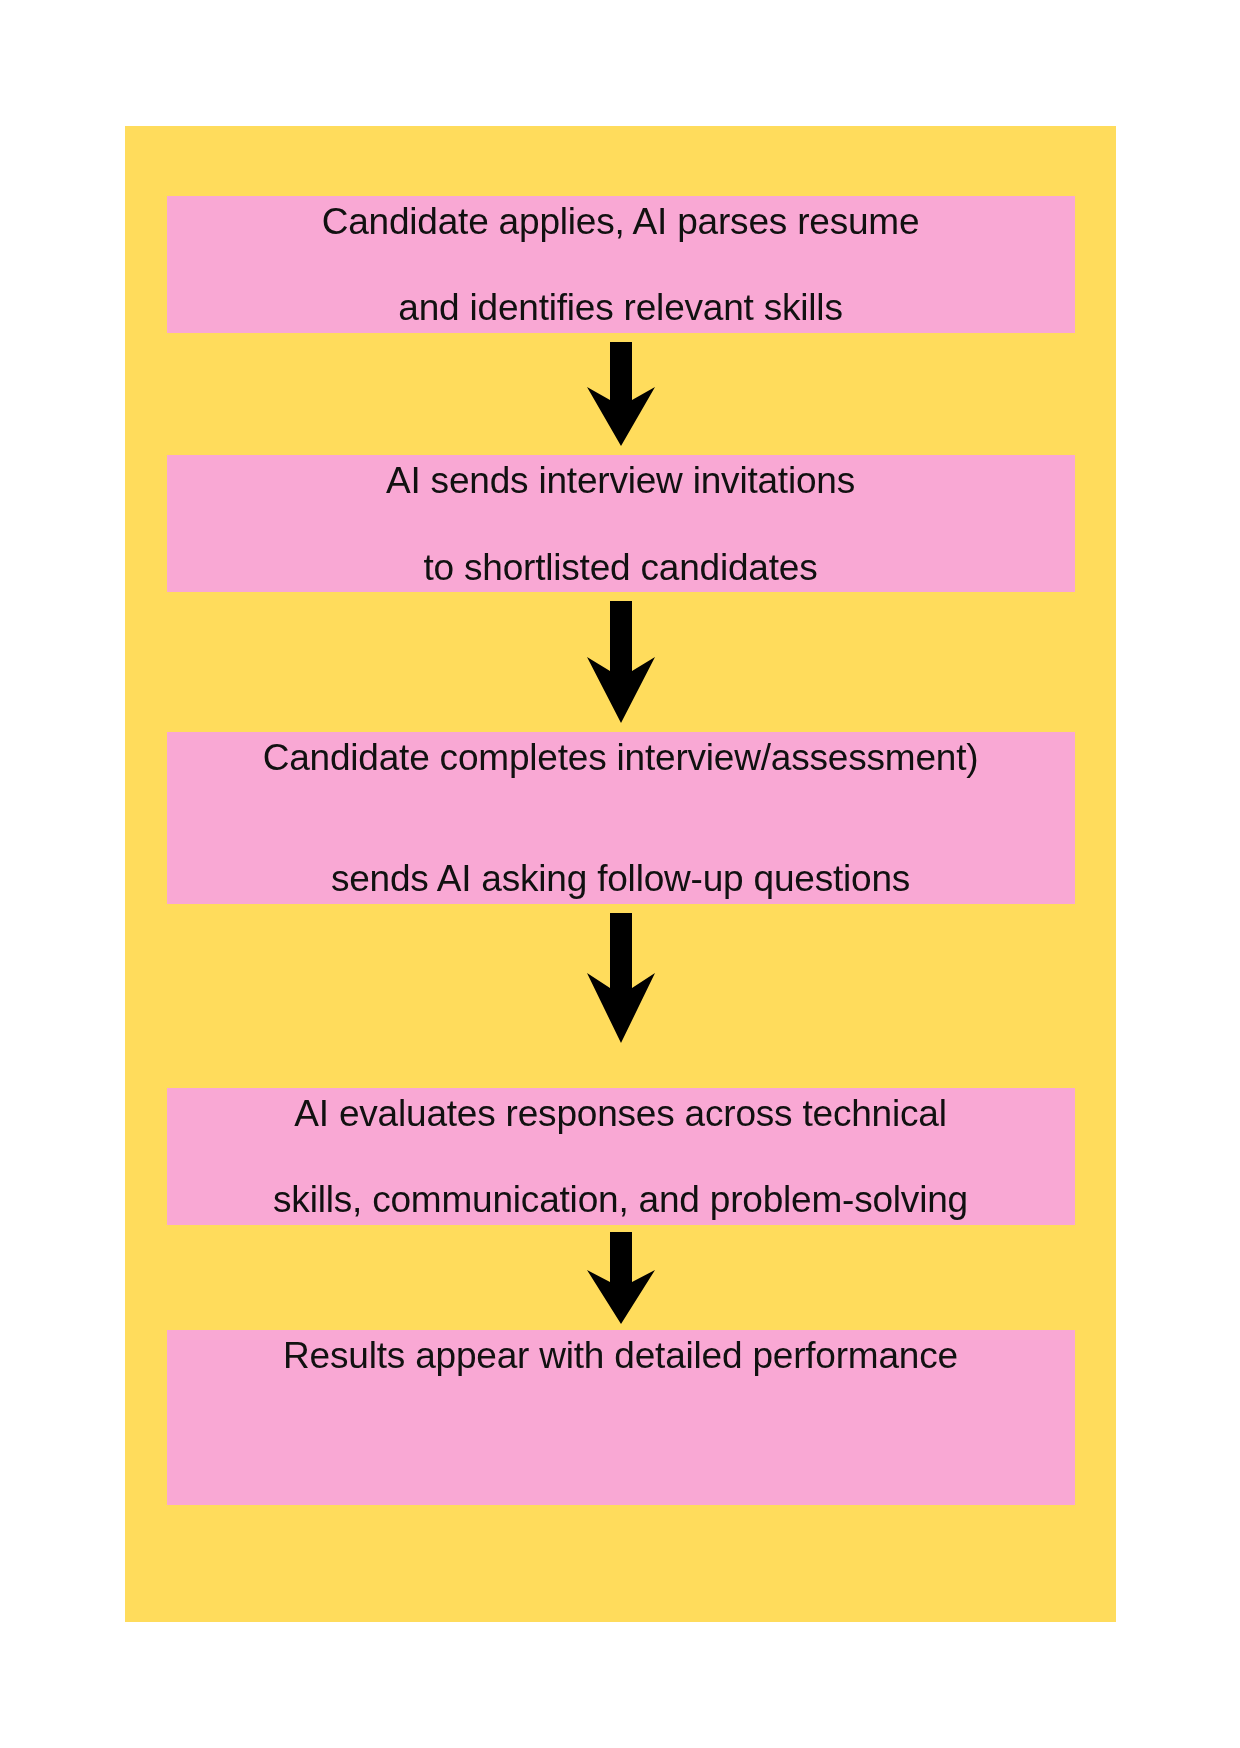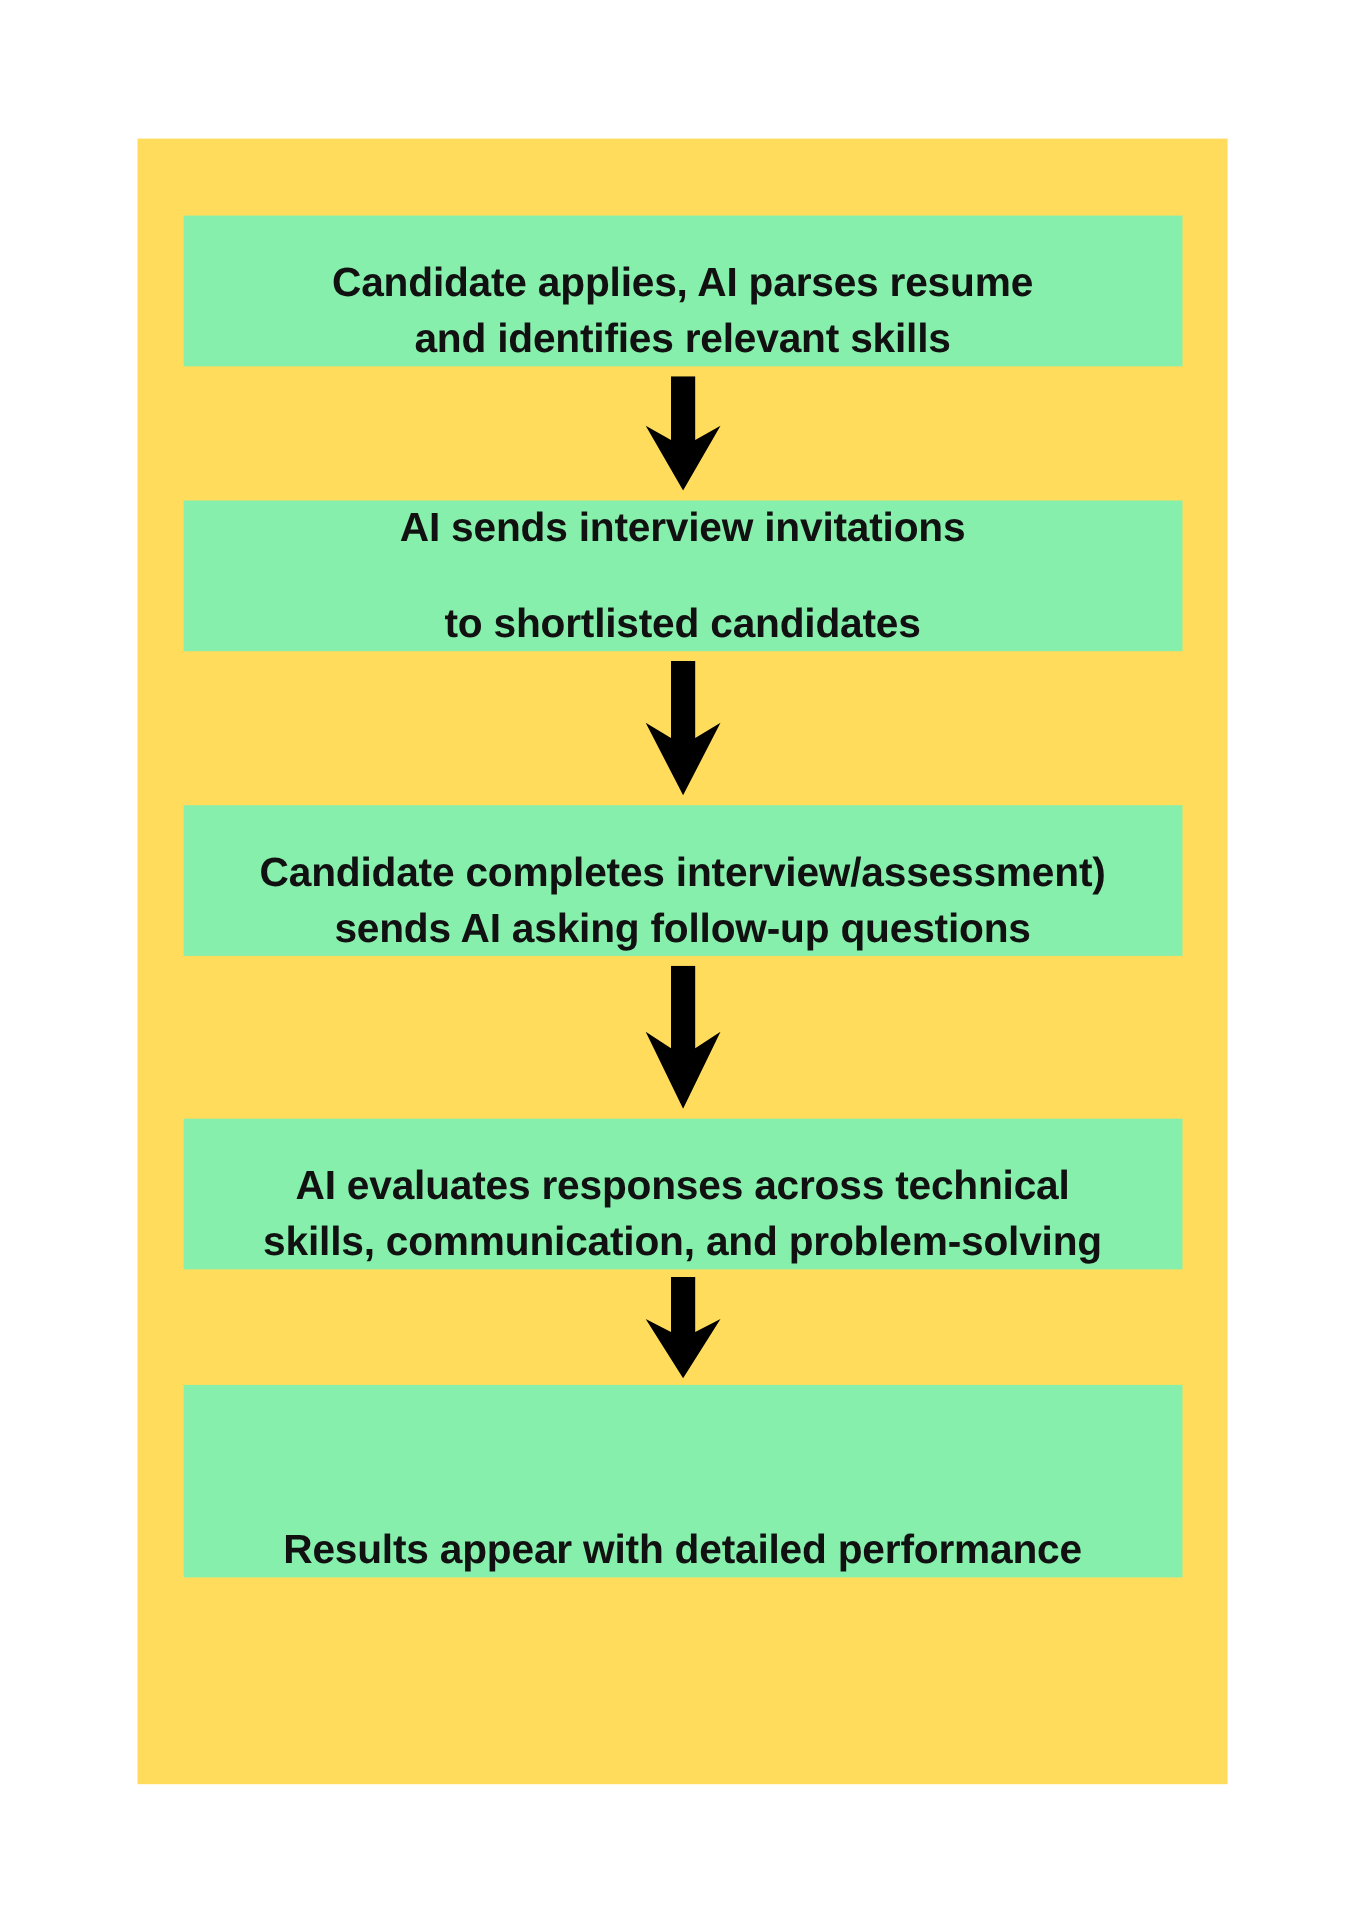--- a/index.html
+++ b/index.html
@@ -25,50 +25,50 @@
     top: 126px;
     width: 991px;
     height: 1496px;
     background: #ffdc5c;
     box-sizing: border-box;
     display: flex;
     flex-direction: column;
     align-items: center;
   }
   .flow-box {
-    background: #86efac;
+    background: #f9a8d4;
     box-sizing: border-box;
     display: flex;
     flex-direction: column;
     align-items: center;
-    justify-content: flex-end;
+    justify-content: space-between;
     text-align: center;
     color: #111111;
-    font-weight: 700;
+    font-weight: 400;
     font-stretch: condensed;
     letter-spacing: -0.2px;
     width: 908px;
   }
   .flow-box .line {
     display: block;
     white-space: nowrap;
   }
   .arrow-wrap {
     display: flex;
     align-items: center;
     justify-content: center;
     width: 100%;
   }
   .arrow-svg { display: block; }
 
   
   #box-1 { margin-top: 70px;  height: 137px; font-size: 37px; line-height: 51px; }
   #box-2 { height: 137px; font-size: 37px; line-height: 51px; gap: 36px; }
-  #box-3 { height: 137px; font-size: 37px; line-height: 51px; }
-  #box-4 { height: 137px; font-size: 37px; line-height: 51px; }
+  #box-3 { height: 172px; font-size: 37px; line-height: 51px; }
+  #box-4 { height: 137px; font-size: 37px; line-height: 51px; margin-top: 36px; }
   #box-5 { height: 175px; font-size: 37px; line-height: 51px; }
 
   #arrow-1 { height: 122px; }
   #arrow-2 { height: 140px; }
   #arrow-3 { height: 148px; }
   #arrow-4 { height: 105px; }
 </style>
 </head>
 <body>
 

